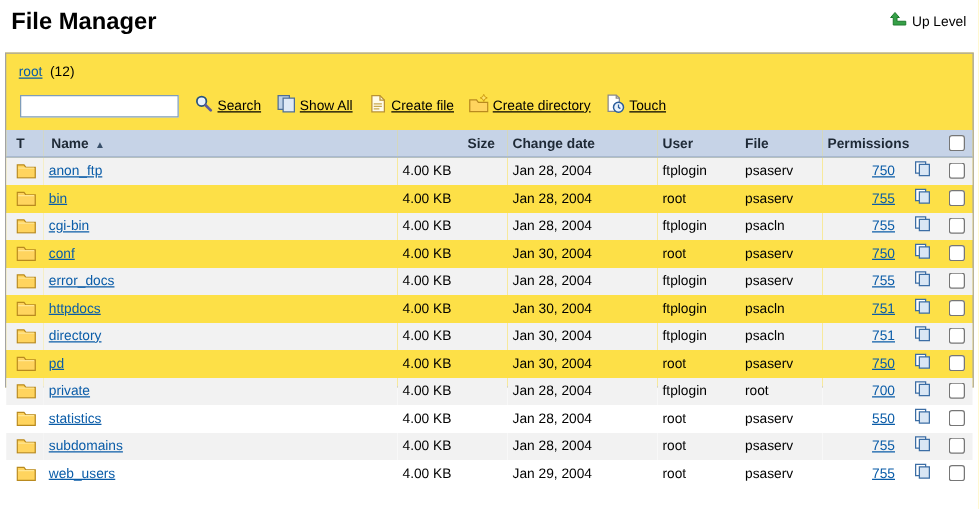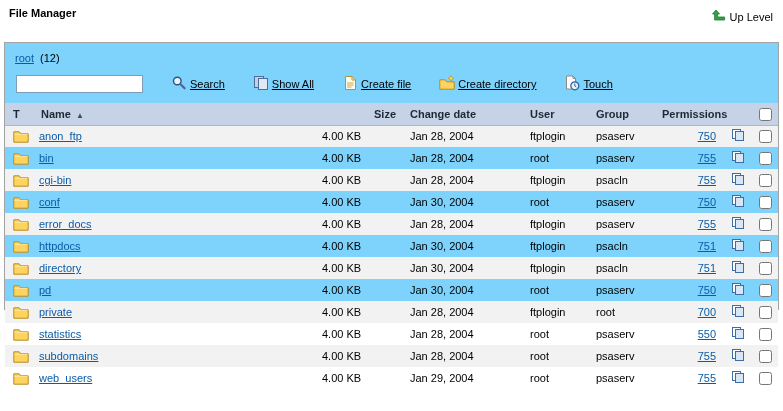--- a/index.html
+++ b/index.html
@@ -6,30 +6,30 @@
   html, body { margin: 0; padding: 0; }
   body {
     width: 783px; height: 411px; overflow: hidden;
     background: #fff; color: #000;
     font-family: "Liberation Sans", "DejaVu Sans", sans-serif;
     font-size: 11px;
   }
   a { cursor: pointer; }
 
   .top-bar { height: 42px; padding: 7px 10px 0 9px; display: flex; justify-content: space-between; align-items: flex-start; }
-  .page-title { font-size: 11px; font-weight: bold; margin: 0; }
+  .page-title { font-size: 19px; font-weight: bold; margin: 0; }
   .up-level { display: inline-flex; align-items: center; gap: 4px; color: #000; margin-top: 2px; }
 
-  .panel { margin: 0 4px 5px; height: 268px; border: 1px solid #A3A3A3; background: #7dd3fc; display: flex; flex-direction: column; }
+  .panel { margin: 0 4px 5px; height: 268px; border: 1px solid #A3A3A3; background: #fde047; display: flex; flex-direction: column; }
 
   .breadcrumb { padding: 9px 10px 3px; }
   .root-link { color: #0A5CA8; text-decoration: underline; }
   .count { margin-left: 3px; }
 
-  .toolbar { display: flex; align-items: flex-end; padding: 8px 10px 10px 11px; gap: 28px; }
+  .toolbar { display: flex; align-items: flex-end; padding: 8px 10px 10px 11px; gap: 12px; }
   .search-input { width: 127px; height: 18px; border: 1px solid #7F9DB9; font-family: inherit; font-size: 11px; padding: 1px 3px; background: #fff; }
   .tool { display: inline-flex; align-items: center; gap: 3px; color: #000; text-decoration: underline; white-space: nowrap; }
   .tool svg { flex: none; }
   .remove-tool { margin-left: auto; margin-right: 1px; }
 
   table { width: 100%; border-collapse: collapse; table-layout: fixed; font-size: 11px; }
   thead th { background: #C6D3E7; border-bottom: 1px solid #A8B8CE; font-weight: bold; text-align: left; padding: 4px 4px; height: 21px; color: #1E2936; }
   th.th-type { padding-left: 8px; }
   th.th-name { padding-left: 6px; }
   th.th-size { text-align: right; padding-right: 10px; }
@@ -127,21 +127,21 @@
     </colgroup>
     <thead>
       <tr>
         <th class="th-type">T</th>
         <th class="th-name">
           <span>Name</span><span class="sort-arrow">▲</span>
         </th>
         <th class="th-size">Size</th>
         <th>Change date</th>
         <th>User</th>
-        <th>Group</th>
+        <th>File</th>
         <th>Permissions</th>
         <th></th>
         <th class="th-check"><input type="checkbox" style=""></th>
       </tr>
     </thead>
     <tbody>
         <tr class="file-row">
     <td class="c-type">
       <span><svg width="16" height="13" viewBox="0 0 16 13">
                 <path d="M.8 1.8 h5.4 l1.5 2 h7.5 v8.4 H.8 Z" fill="#FFD45E" stroke="#B98A1F"></path>

